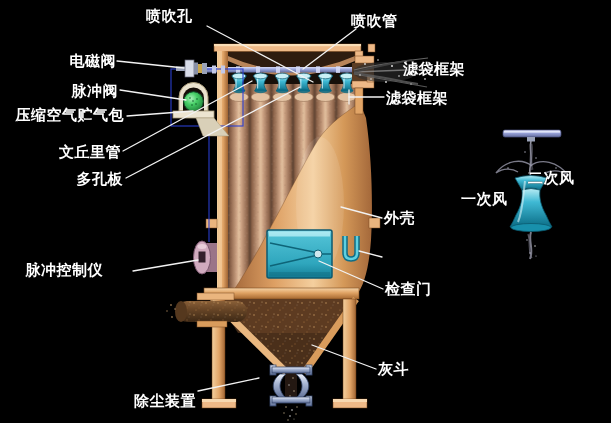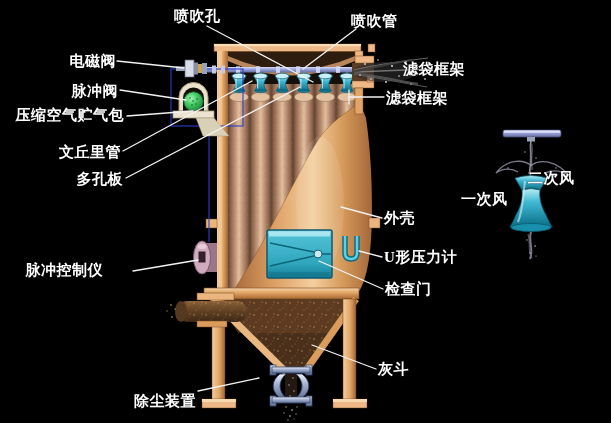--- a/index.html
+++ b/index.html
@@ -7,21 +7,21 @@
     position:relative;width:611px;height:423px;background:#000;overflow:hidden;
     font-family:"Liberation Serif","DejaVu Serif",serif;
   }
   .art{position:absolute;left:0;top:0;}
   .lbl{
     position:absolute;color:#fff;font-weight:bold;font-size:15px;
     letter-spacing:0.5px;white-space:nowrap;line-height:1.1;
     text-shadow:0 0 1px #000;
   }
   
-  .lbl-blow-holes{left:146px;top:8px;margin-left:28px;}
+  .lbl-blow-holes{left:146px;top:8px;}
   .lbl-blow-pipe{left:351px;top:13px;}
   
   .lbl-solenoid-valve{right:495px;top:53px;}
   .lbl-pulse-valve{right:493px;top:83px;}
   .lbl-air-reservoir{right:487px;top:107px;margin-left:36px;}
   .lbl-venturi-tube{right:490px;top:144px;}
   .lbl-perforated-plate{right:488px;top:171px;}
   .lbl-pulse-controller{right:508px;top:262px;text-align:right;}
   .lbl-dusty-gas-inlet{right:429px;top:302px;}
   .lbl-dust-unloader{right:415px;top:393px;}
@@ -402,19 +402,18 @@
 <div class="lbl lbl-solenoid-valve">电磁阀</div>
 <div class="lbl lbl-pulse-valve">脉冲阀</div>
 <div class="lbl lbl-air-reservoir">压缩空气贮气包</div>
 <div class="lbl lbl-venturi-tube">文丘里管</div>
 <div class="lbl lbl-perforated-plate">多孔板</div>
 <div class="lbl lbl-clean-air-outlet">滤袋框架</div>
 <div class="lbl lbl-bag-cage">滤袋框架</div>
 <div class="lbl lbl-primary-air">一次风</div>
 <div class="lbl lbl-secondary-air">二次风</div>
 <div class="lbl lbl-shell">外壳</div>
-<div class="lbl lbl-u-manometer">U形压力计</div>
 <div class="lbl lbl-inspection-door">检查门</div>
 <div class="lbl lbl-pulse-controller">脉冲控制仪</div>
 <div class="lbl lbl-dust-unloader">除尘装置</div>
 <div class="lbl lbl-ash-hopper">灰斗</div>
 
 </div>
 
 </body></html>

